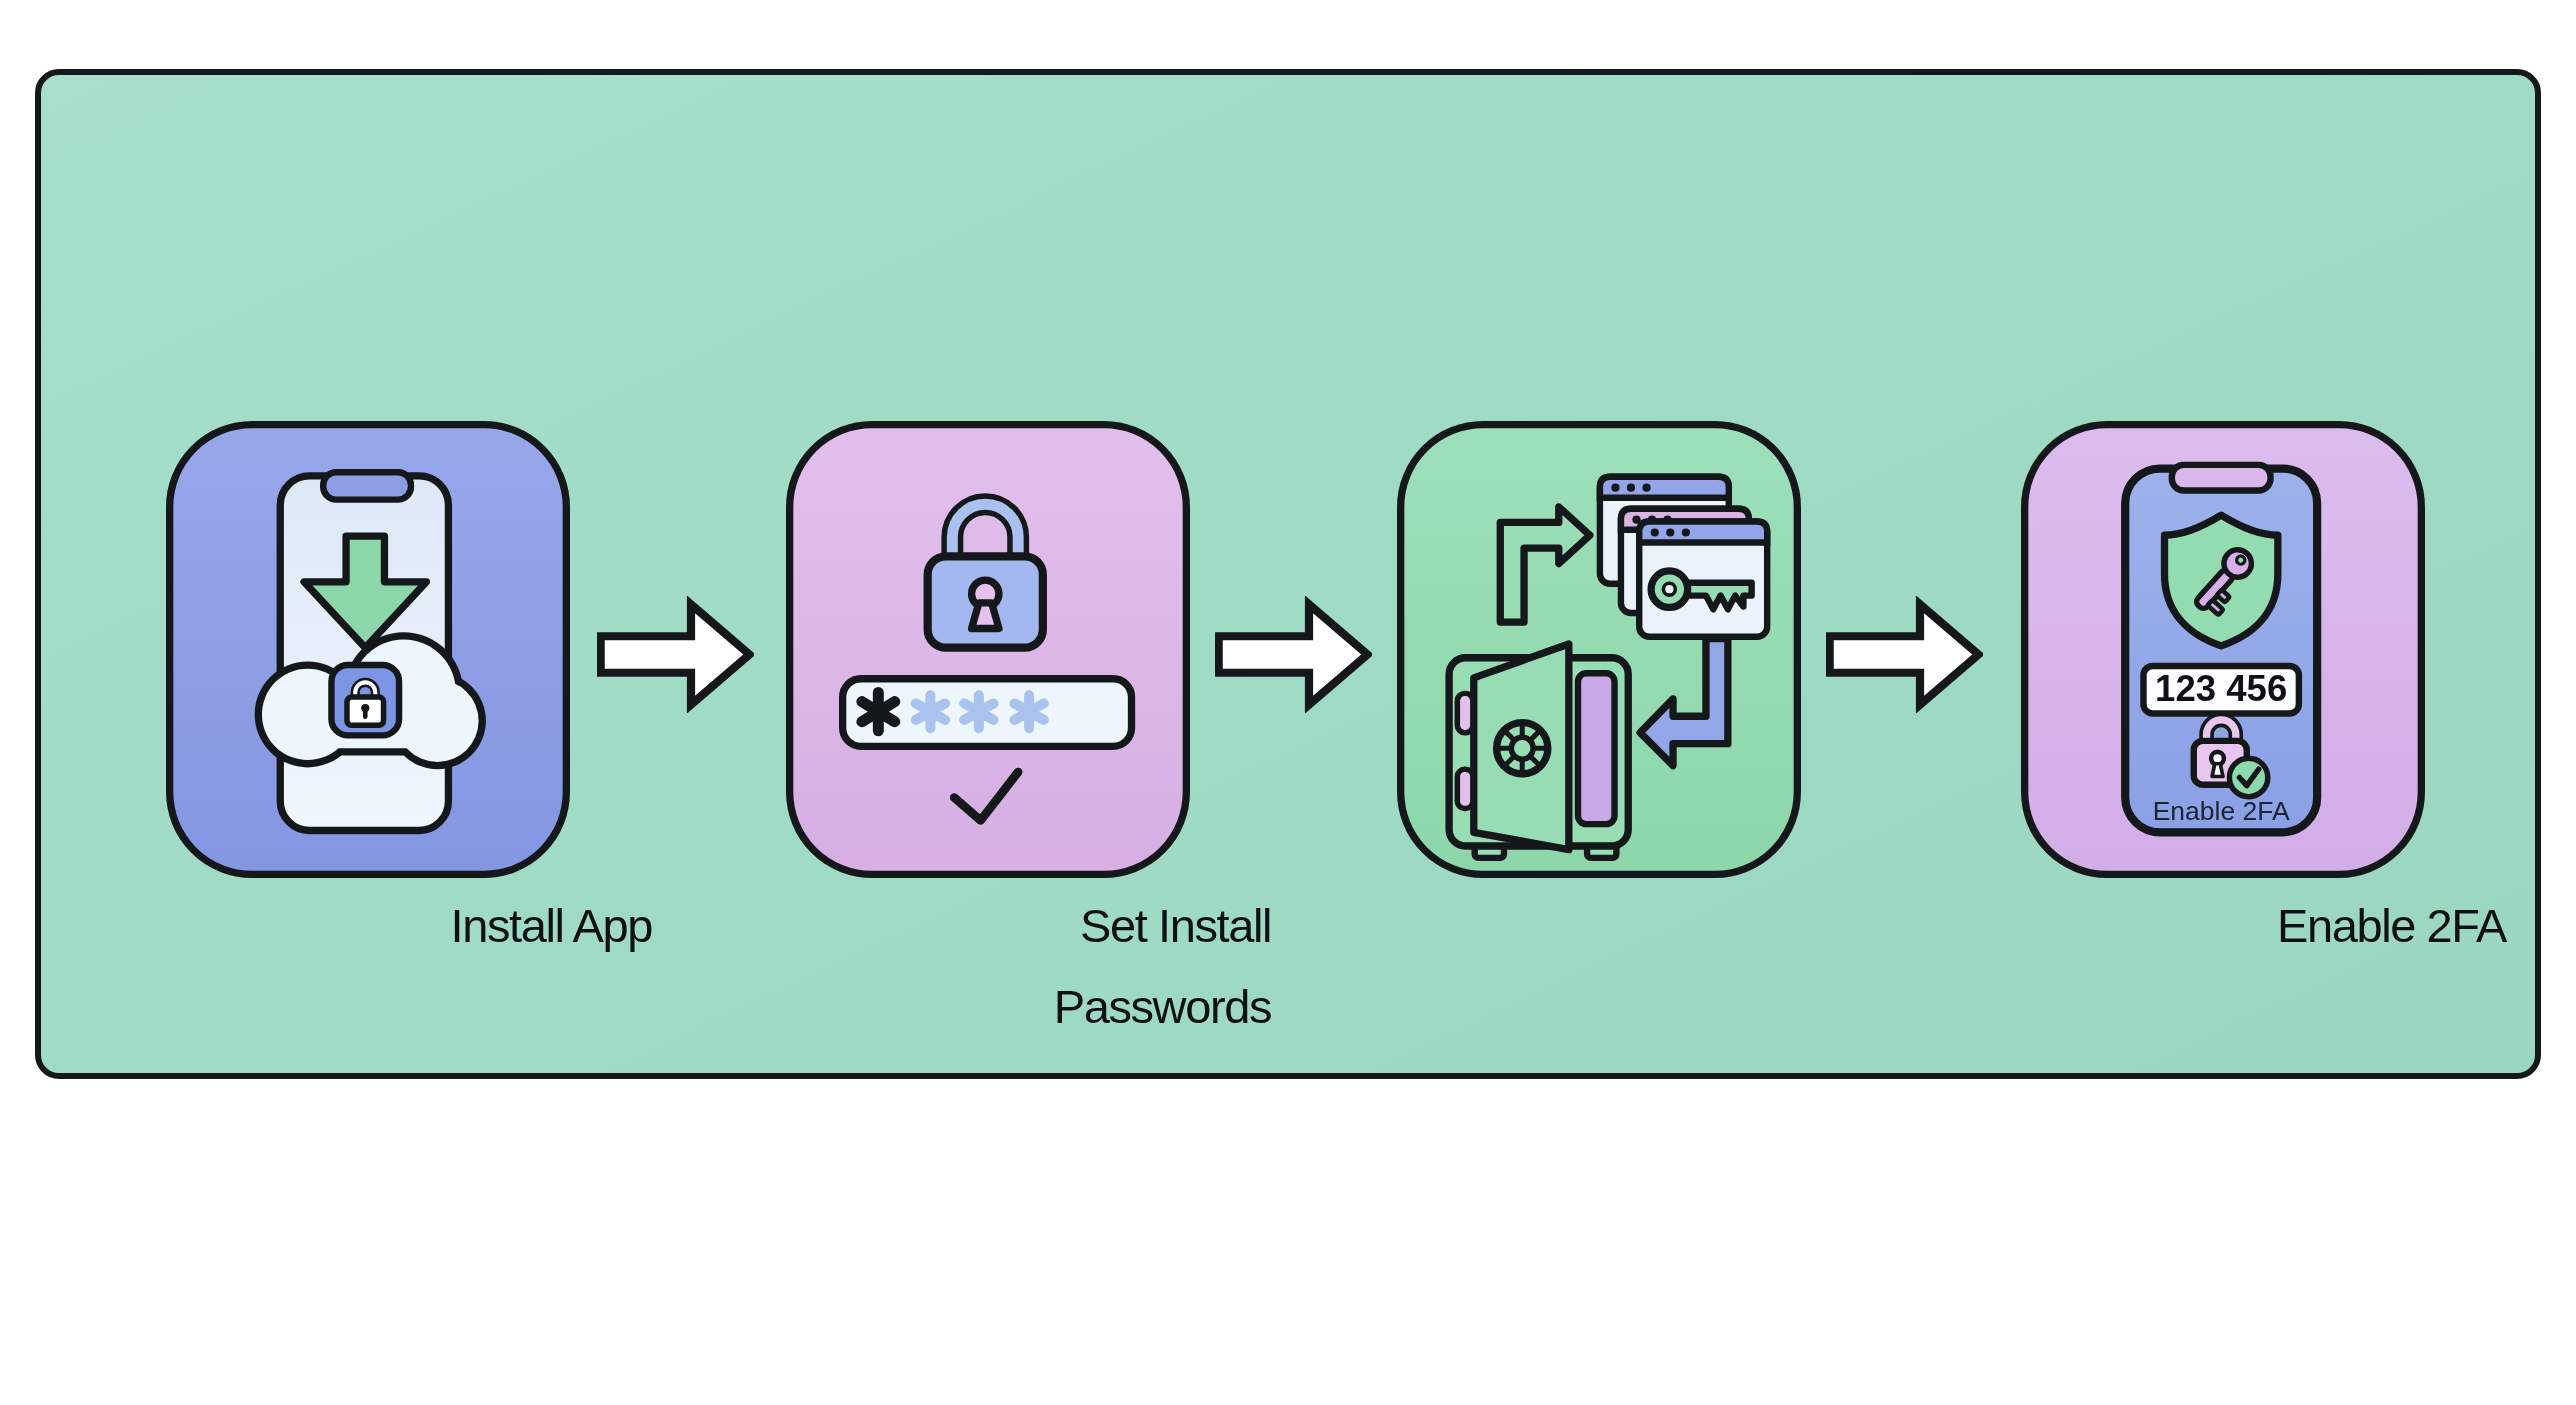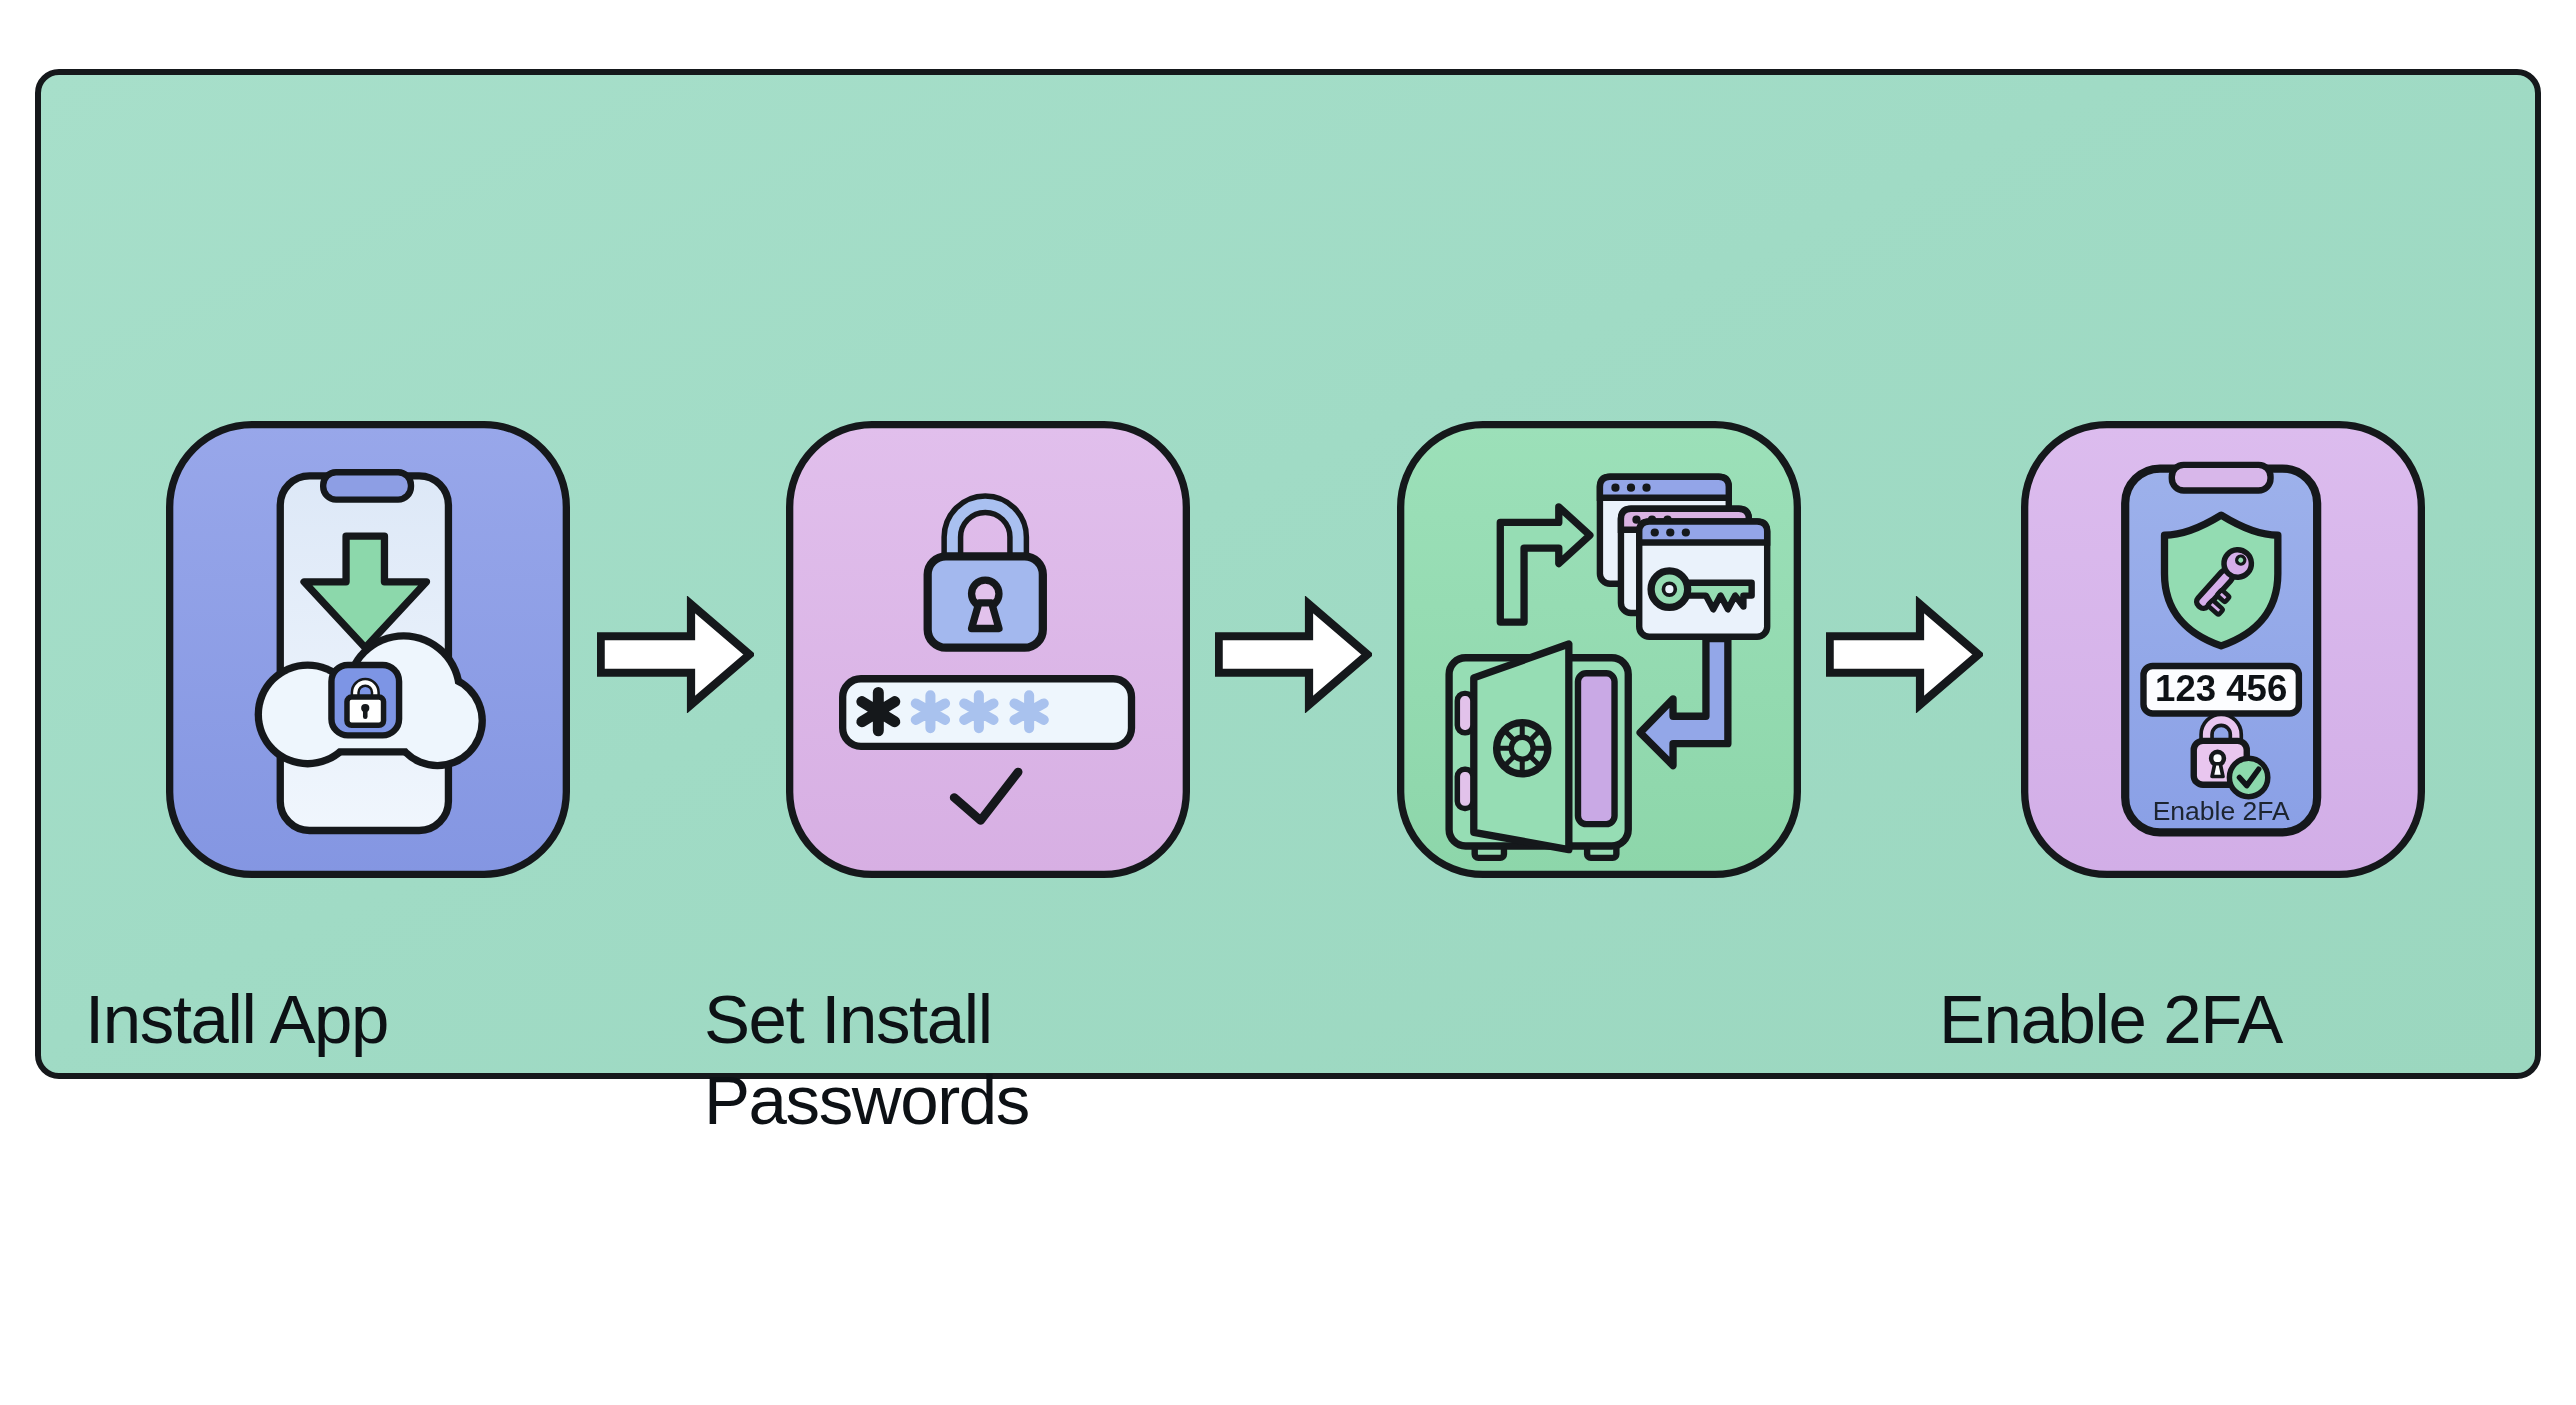--- a/index.html
+++ b/index.html
@@ -10,22 +10,22 @@
   .frame{
     position:absolute;left:35px;top:29px;width:2506px;height:1010px;
     box-sizing:border-box;border:6.4px solid #15181b;border-radius:24px;
     background:linear-gradient(155deg,#a7dfca 0%,#a0dbc5 45%,#9bd7bf 100%);
     margin-top:40px;
   }
   .card{position:absolute;top:346px;width:404px;height:457px;}
   .card svg,.flow-arrow svg{display:block;width:100%;height:100%;}
   .flow-arrow{position:absolute;top:521px;width:157px;height:117px;}
   .step-label{
-    position:absolute;top:904px;width:567px;text-align:left;
-    font-size:69px;line-height:81px;font-weight:500;color:#0d1115;letter-spacing:-1.4px;
+    position:absolute;top:810px;width:567px;text-align:right;
+    font-size:47px;line-height:81px;font-weight:500;color:#0d1115;letter-spacing:-1.4px;
   }
   .step-label .line{display:block;}
   svg text{font-family:"Liberation Sans",sans-serif;}
 </style>
 </head>
 <body>
 
 <div class="page">
   <div class="frame">
 

